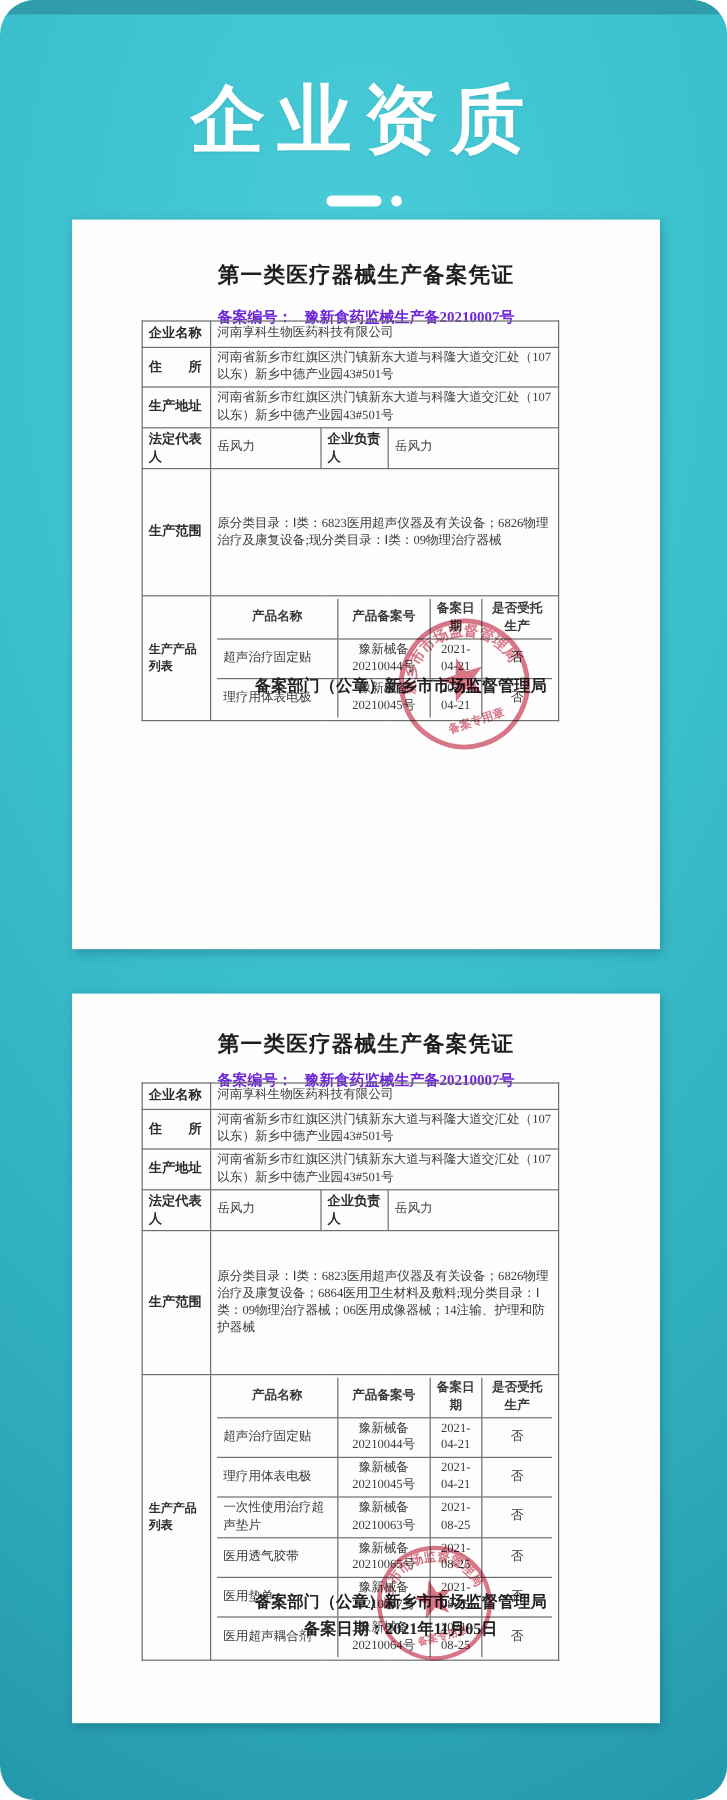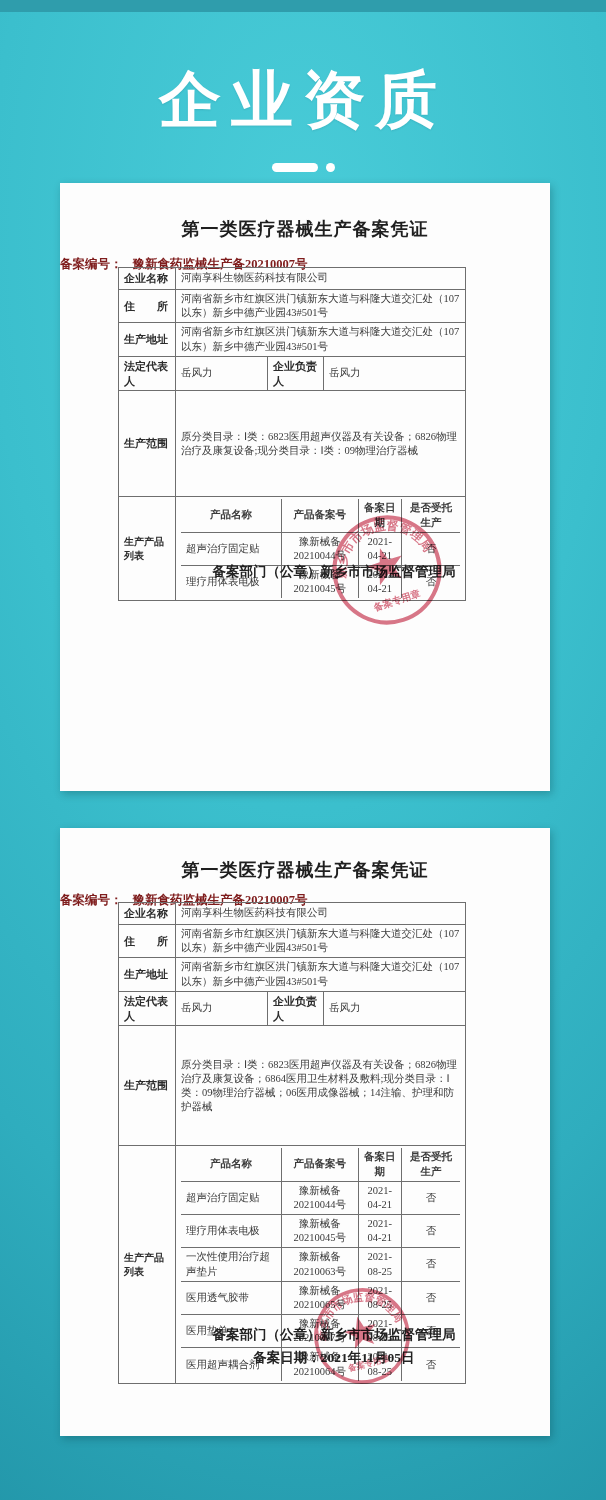--- a/index.html
+++ b/index.html
@@ -1,20 +1,21 @@
 <!DOCTYPE html>
 <html><head>
 <meta charset="utf-8">
 <style>
   * { margin:0; padding:0; box-sizing:border-box; }
   body { font-family:"Liberation Serif", serif; }
   .page {
     position:relative; width:606px; height:1500px; overflow:hidden;
     background:
       radial-gradient(130% 95% at 50% 16%, #49ccd8 0%, #3bbfcd 40%, #2fadbe 72%, #2295a8 100%);
+    border-radius: 29px;
   }
   .top-band { position:absolute; left:0; top:0; width:100%; height:12px; background:#2f9dac; }
   .page-title {
     position:absolute; left:0; top:58px; width:100%;
     text-align:center; color:#ffffff;
     font-family:"Liberation Sans", sans-serif;
     font-size:62px; font-weight:800; letter-spacing:10px;
     text-shadow:0 1px 2px rgba(0,60,70,.12);
   }
   .title-deco { position:absolute; left:0; top:163px; width:100%; display:flex; justify-content:center; align-items:center; gap:8px; }
@@ -27,21 +28,21 @@
     box-shadow:2px 3px 8px rgba(0,45,55,.28);
   }
   .card1 { top:183px; }
   .card2 { top:828px; }
 
   .cert-title {
     text-align:center; font-weight:bold; font-size:18px; color:#1f1f1f; letter-spacing:1px;
   }
   .card1 .cert-title { padding-top:34px; }
   .card2 .cert-title { padding-top:30px; }
-  .record-line { text-align:left; font-weight:bold; font-size:12.5px; color:#7f1d1d; }
+  .record-line { text-align:center; font-weight:bold; font-size:12.5px; color:#6d28d9; }
   .card1 .record-line { margin-top:15px; }
   .card2 .record-line { margin-top:10px; }
   .rec-val { margin-left:10px; }
 
   table.doc {
     position:absolute; left:58px; width:348px;
     border-collapse:collapse; table-layout:fixed;
     font-size:10.5px; color:#3a3a3a; line-height:1.35;
   }
   .card1 table.doc { top:84px; }

